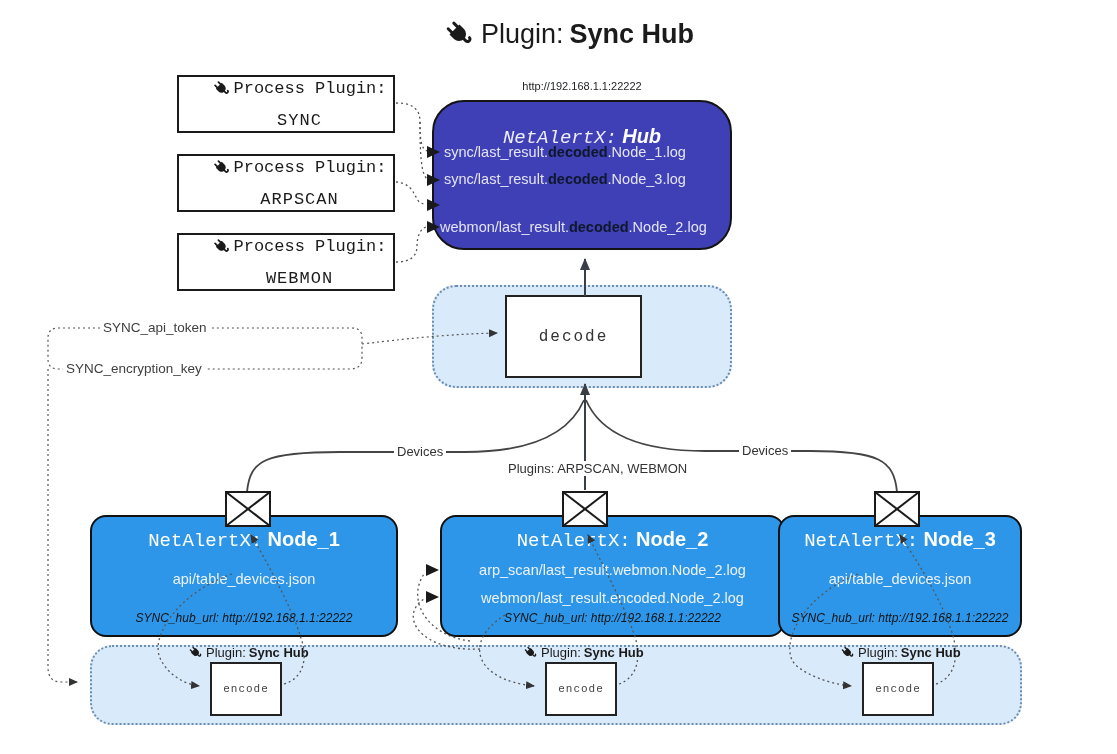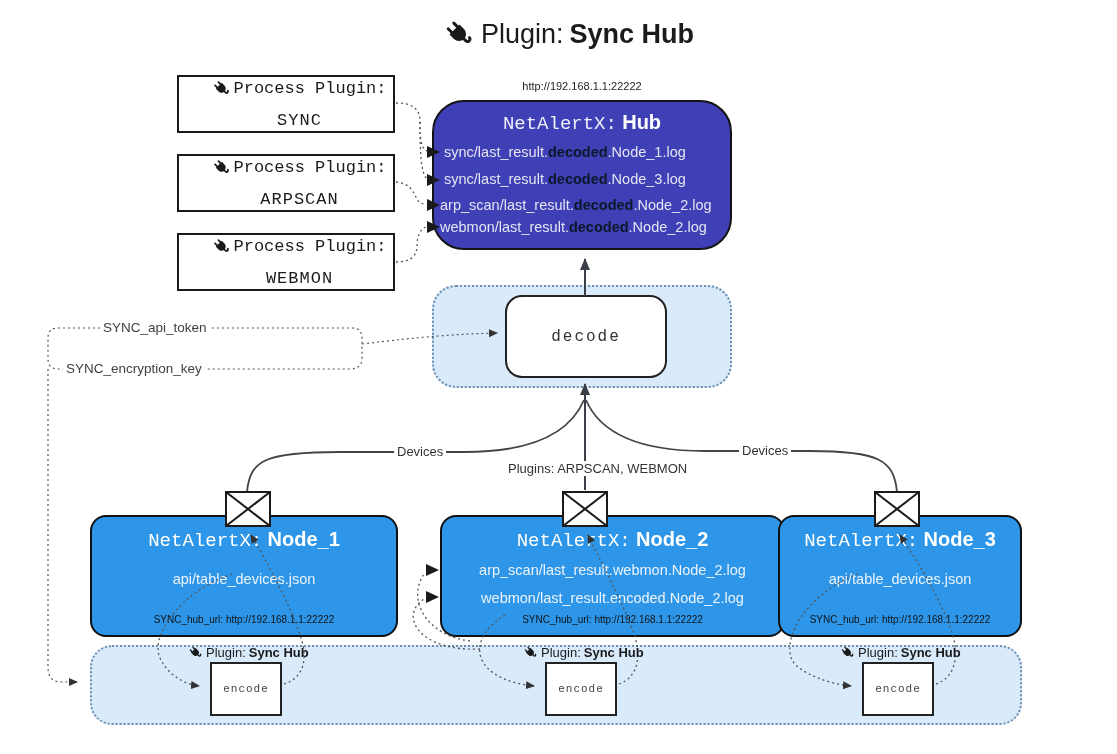--- a/index.html
+++ b/index.html
@@ -16,46 +16,46 @@
   
   .pbox{width:218px;height:58px;border:2px solid #1a1a1a;background:#fff;box-sizing:border-box;
         display:flex;flex-direction:column;justify-content:center;align-items:center;padding-left:27px;}
   .pbox .l1{display:flex;align-items:center;gap:2px;font-size:17px;color:#1b1b1b;}
   .pbox .l2{font-size:17px;color:#1b1b1b;letter-spacing:1px;margin-top:13px;}
   .pbox .plug-svg{width:19px;height:19px;}
 
   
   .hubbox{left:432px;top:100px;width:300px;height:150px;background:#3f40b5;border:2px solid #141414;
           border-radius:32px;box-sizing:border-box;}
-  .hub-title{left:432px;top:111px;width:300px;text-align:center;color:#ffffff;font-size:19px;}
+  .hub-title{left:432px;top:125px;width:300px;text-align:center;color:#ffffff;font-size:19px;font-style:italic;}
   .hub-title .pfx{color:#eeeefc;}
   .hub-title .nm{font-weight:bold;font-size:20px;}
   .hub-log{color:#e4e4f2;font-size:14.5px;white-space:nowrap;}
   .hub-log b{color:#0f172a;}
   .url-top{left:432px;top:80px;width:300px;text-align:center;font-size:11px;color:#1d1f22;}
 
   
   .panel{background:#d9eafb;border:2px dotted #6a8db0;border-radius:24px;box-sizing:border-box;}
   .opbox{background:#ffffff;border:2px solid #222;box-sizing:border-box;display:flex;
          align-items:center;justify-content:center;color:#333;}
-  #decode-box{left:505px;top:295px;width:162px;height:83px;font-size:16px;letter-spacing:2px;border-radius:17px;}
+  #decode-box{left:505px;top:295px;width:137px;height:83px;font-size:16px;letter-spacing:2px;}
   .encode-box{width:72px;height:54px;font-size:11px;letter-spacing:1px;border-width:2.5px;color:#444;}
 
   
   .cfg-label{font-size:13.5px;color:#404040;background:#fff;padding:0 3px;white-space:nowrap;}
 
   
   .edge-label{font-size:13px;color:#333;background:#fff;padding:0 3px;white-space:nowrap;}
 
   
   .nodebox{background:#2e96e8;border:2px solid #111;border-radius:16px;box-sizing:border-box;height:122px;top:515px;}
   .node-title{position:absolute;left:0;right:0;top:11px;text-align:center;color:#fff;font-size:19px;}
   .node-title .nm{font-weight:bold;font-size:20px;}
   .node-file{position:absolute;left:0;right:0;text-align:center;color:#ecf3fb;font-size:14.5px;white-space:nowrap;}
-  .node-url{position:absolute;left:0;right:0;bottom:10px;text-align:center;color:#101214;font-size:10px;}
+  .node-url{position:absolute;left:0;right:0;bottom:10px;text-align:center;color:#101214;font-size:12px;font-style:italic;}
 
   
   .enc-label{display:flex;align-items:center;gap:3px;font-size:13px;color:#1b1b1b;white-space:nowrap;}
   .enc-label .plug-svg{width:15px;height:15px;}
   .enc-label b{font-weight:bold;}
 
   svg.overlay{position:absolute;left:0;top:0;pointer-events:none;}
   .lab{z-index:3;}
 </style>
 </head>
@@ -118,21 +118,20 @@
   </div>
 
   <div class="abs url-top">http://192.168.1.1:22222</div>
   <div class="abs hubbox"></div>
   <div class="abs hub-title">
     <span class="mono pfx">NetAlertX:</span>
     <span class="nm">Hub</span>
   </div>
   <div class="abs hub-log" style="left:444px;top:144px;"><span>sync/last_result.</span><b>decoded</b><span>.Node_1.log</span></div>
   <div class="abs hub-log" style="left:444px;top:171px;"><span>sync/last_result.</span><b>decoded</b><span>.Node_3.log</span></div>
-  <div class="abs hub-log" style="left:440px;top:197px;"><span>arp_scan/last_result.</span><b>decoded</b><span>.Node_2.log</span></div>
   <div class="abs hub-log" style="left:440px;top:219px;"><span>webmon/last_result.</span><b>decoded</b><span>.Node_2.log</span></div>
 
   <div class="abs panel" style="left:432px;top:285px;width:300px;height:103px;"></div>
   <div class="abs opbox mono" id="decode-box">decode</div>
 
   <div class="abs nodebox" style="left:90px;width:308px;">
     <div class="node-title">
       <span class="mono">NetAlertX:</span>
       <span class="nm">Node_1</span>
     </div>

